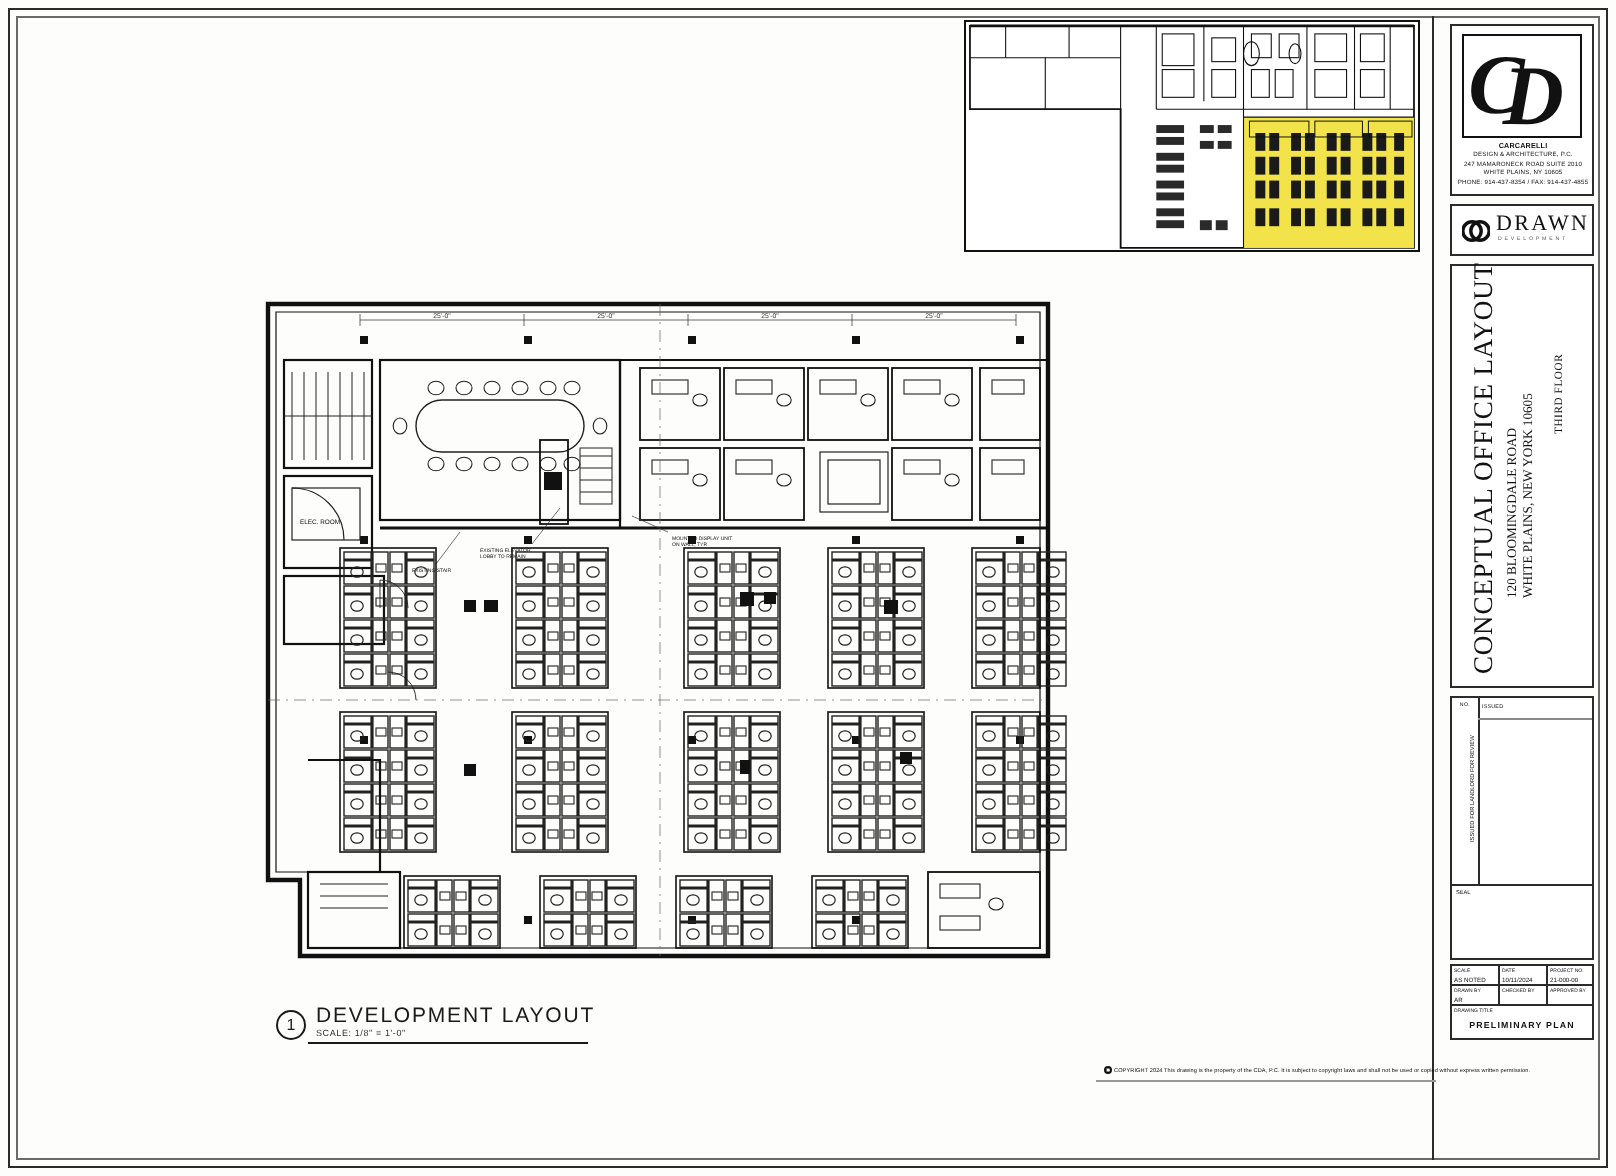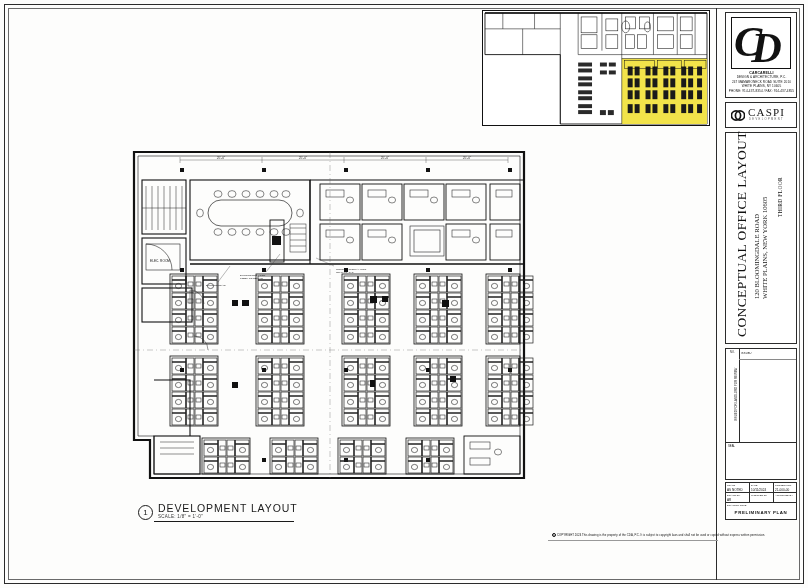--- a/index.html
+++ b/index.html
@@ -604,21 +604,21 @@
         <div>WHITE PLAINS, NY 10605</div>
         <div>PHONE: 914-437-8354 / FAX: 914-437-4855</div>
       </div>
     </div>
 
     <div class="tb-box" id="tb-caspi">
       <svg class="caspi-mark" viewBox="0 0 14 13">
         <circle cx="5" cy="6.5" r="4.6" fill="none" stroke="#111" stroke-width="1.7"></circle>
         <circle cx="9" cy="6.5" r="4.6" fill="none" stroke="#111" stroke-width="1.7"></circle>
       </svg>
-      <div class="caspi-text">CASPI</div>
+      <div class="caspi-text">DRAWN</div>
       <div class="caspi-sub">DEVELOPMENT</div>
     </div>
 
     <div class="tb-box" id="tb-title">
       <div class="vtitle-stack">
         <div class="vtitle-main">CONCEPTUAL OFFICE LAYOUT</div>
         <div class="vtitle-addr">120 BLOOMINGDALE ROAD</div>
         <div class="vtitle-addr" style="top:35px">WHITE PLAINS, NEW YORK 10605</div>
         <div class="vtitle-floor">THIRD FLOOR</div>
       </div>

